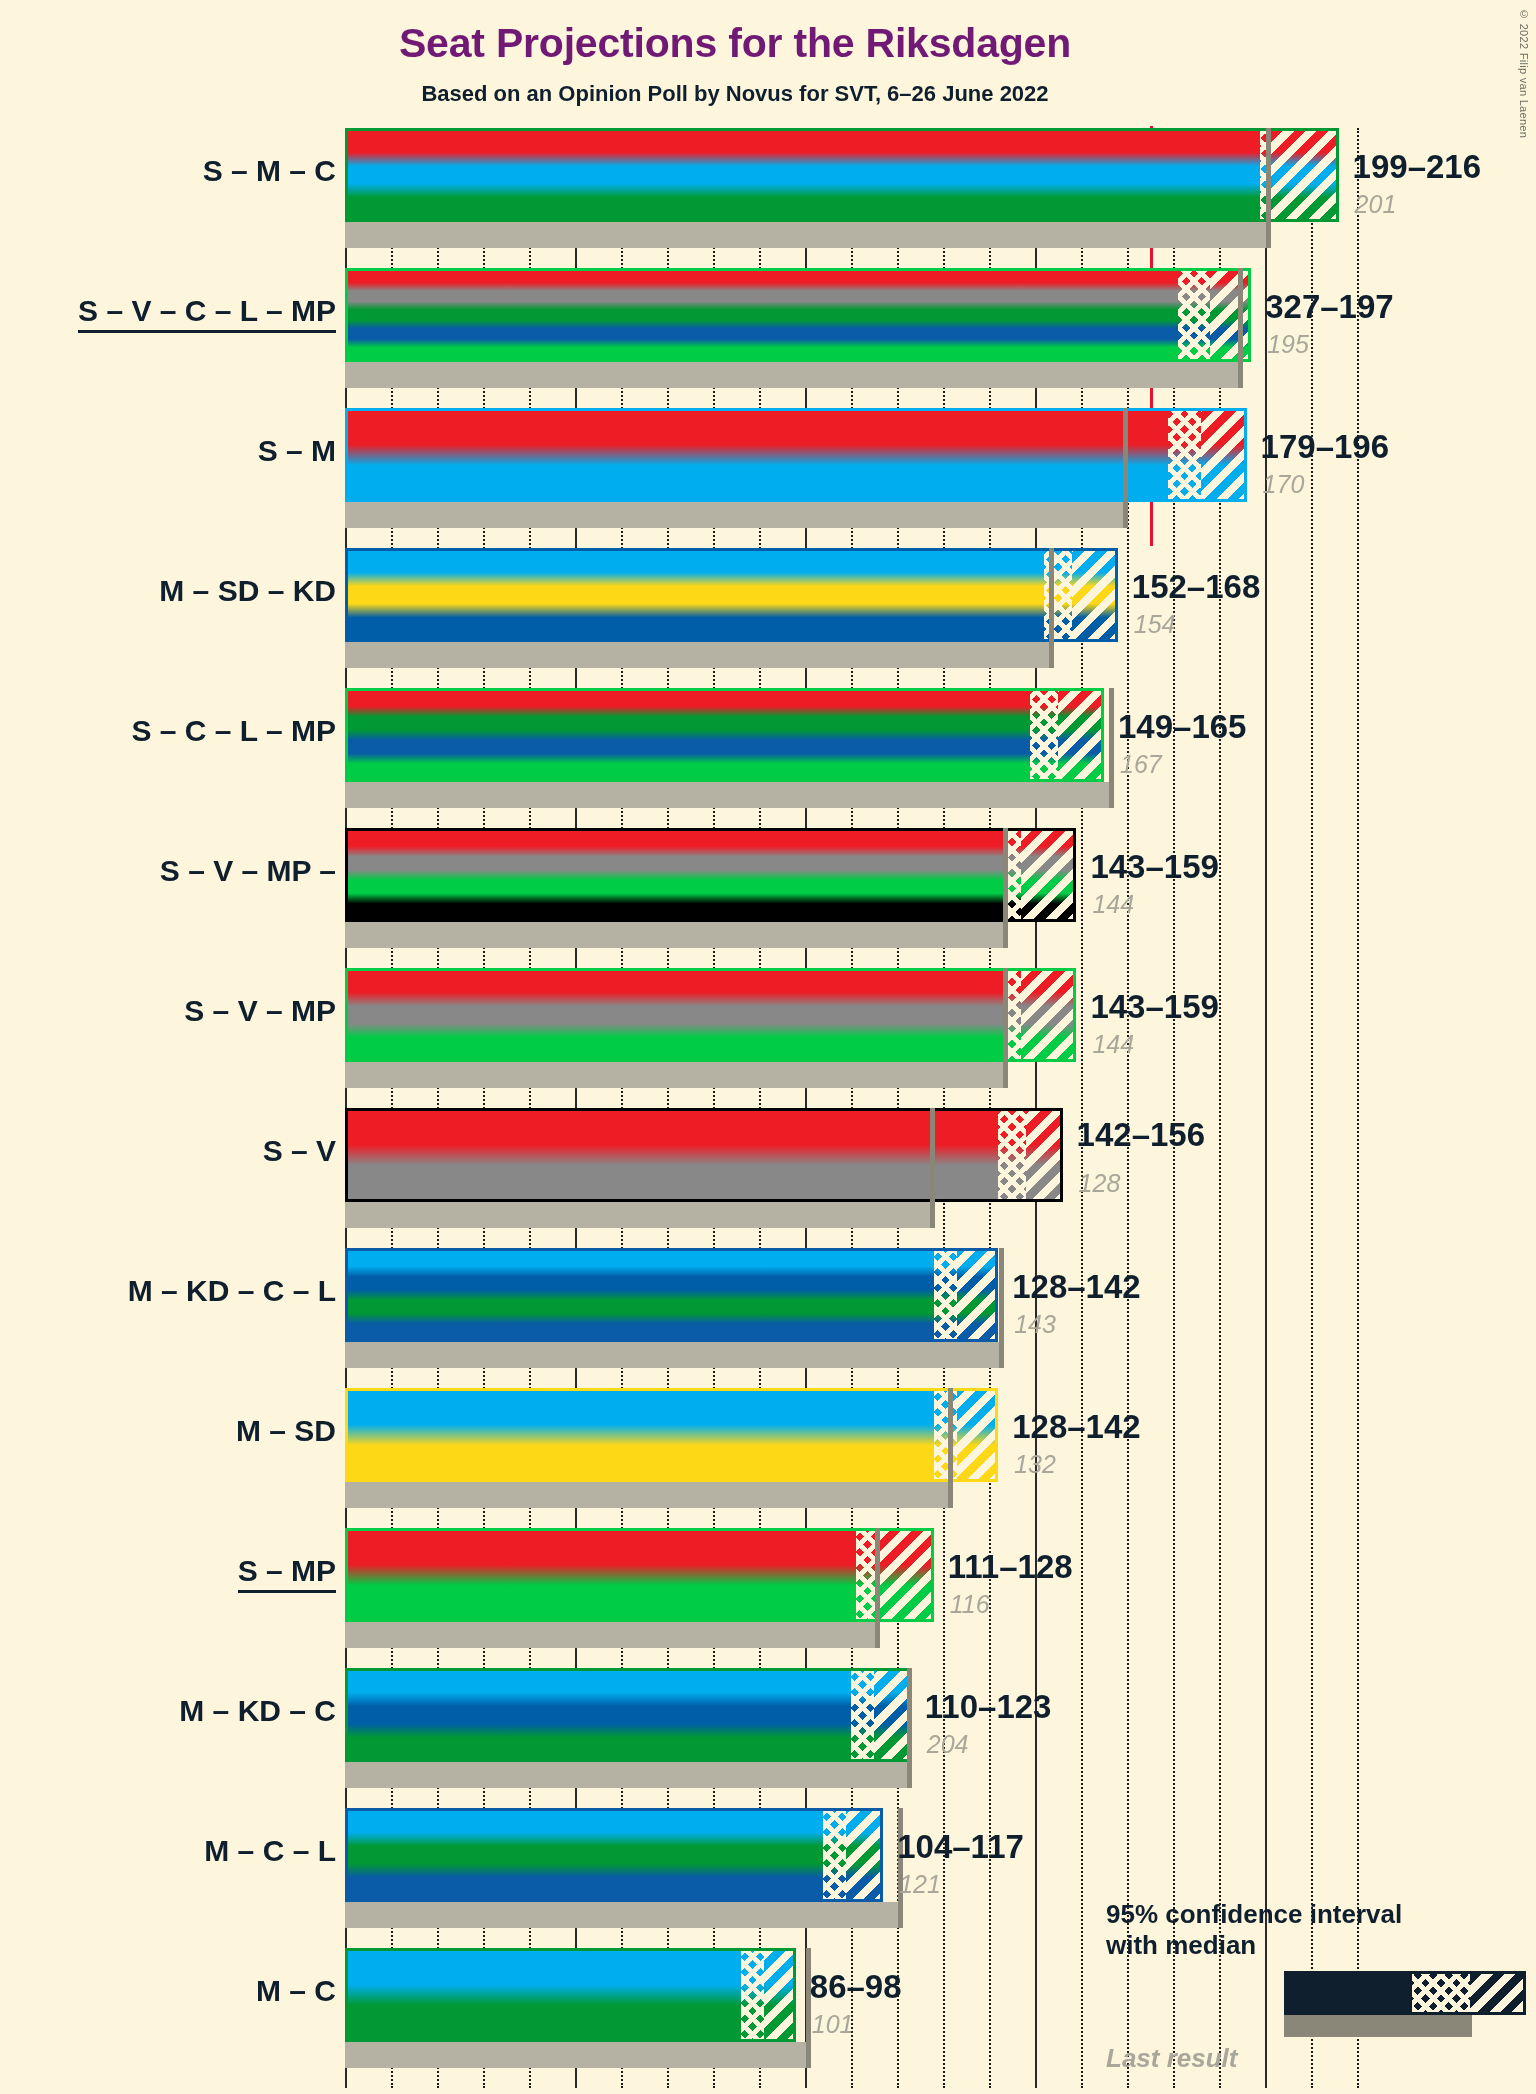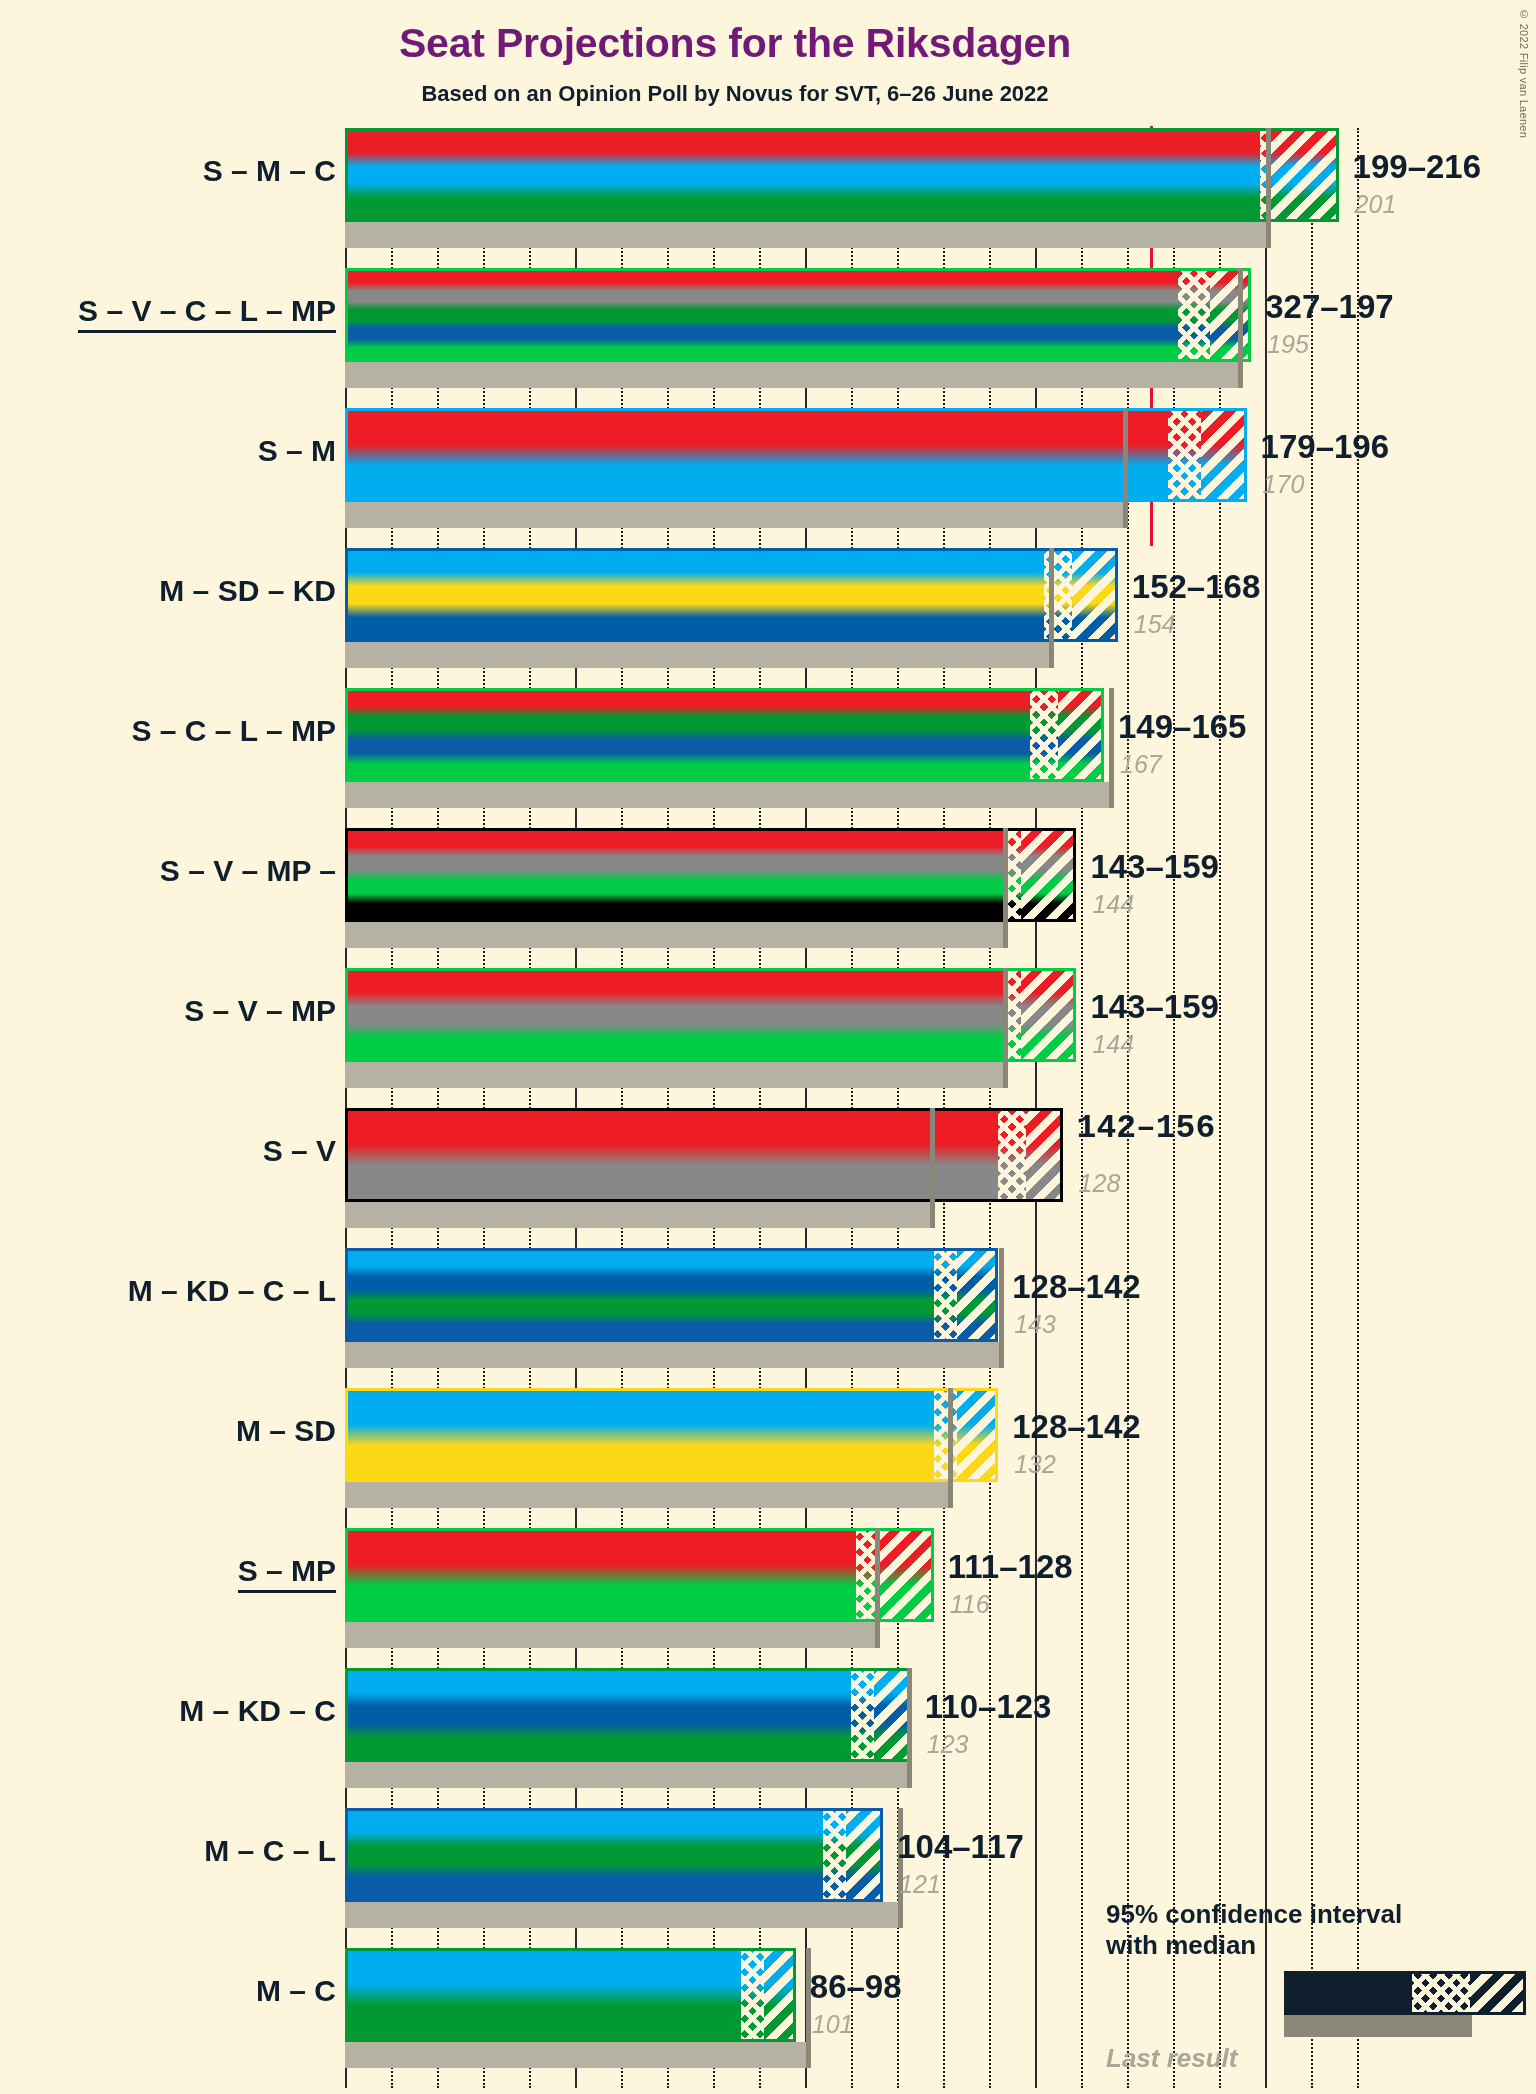--- a/index.html
+++ b/index.html
@@ -389,21 +389,21 @@
           <div class="segfill" style="background: linear-gradient(rgb(238, 28, 37) 11%, rgb(238, 28, 37) 39%, rgb(136, 136, 136) 61%, rgb(136, 136, 136) 89%); left: -653.2px;"></div>
           <div class="mask-cross"></div>
         </div>
         <div class="seg" style="left: 680.8px; width: 36.8px; height: 94px;">
           <div class="segfill" style="background: linear-gradient(rgb(238, 28, 37) 11%, rgb(238, 28, 37) 39%, rgb(136, 136, 136) 61%, rgb(136, 136, 136) 89%); left: -680.8px;"></div>
           <div class="mask-diag"></div>
         </div>
         <div class="ci-outline" style="width: 717.6px; border-color: rgb(0, 0, 0);"></div>
         <div class="last-bar" style="top: 94px; width: 588.8px; background: rgb(181, 178, 164);"></div>
         <div class="last-tick" style="left: 584.8px; top: 0px; height: 120px;"></div>
-        <div class="value-range" style="left: 731.6px; top: 2px; font-family: Liberation Mono, monospace;">142–156</div>
+        <div class="value-range" style="left: 731.6px; top: 8px;">142–156</div>
         <div class="value-median" style="left: 733.6px; top: 61px;">128</div>
       </div>
       <div class="row" style="top: 1120px;">
         <div class="row-label" style="top: 26px;"><span class="txt">M – KD – C – L</span></div>
         <div class="ci-bar" style="width: 588.8px; background: linear-gradient(rgb(0, 174, 239) 5.5%, rgb(0, 174, 239) 19.5%, rgb(0, 94, 168) 30.5%, rgb(0, 94, 168) 44.5%, rgb(0, 153, 51) 55.5%, rgb(0, 153, 51) 69.5%, rgb(10, 91, 168) 80.5%, rgb(10, 91, 168) 94.5%);"></div>
         <div class="seg" style="left: 588.8px; width: 23px; height: 94px;">
           <div class="segfill" style="background: linear-gradient(rgb(0, 174, 239) 5.5%, rgb(0, 174, 239) 19.5%, rgb(0, 94, 168) 30.5%, rgb(0, 94, 168) 44.5%, rgb(0, 153, 51) 55.5%, rgb(0, 153, 51) 69.5%, rgb(10, 91, 168) 80.5%, rgb(10, 91, 168) 94.5%); left: -588.8px;"></div>
           <div class="mask-cross"></div>
         </div>
         <div class="seg" style="left: 611.8px; width: 41.4px; height: 94px;">
@@ -458,21 +458,21 @@
           <div class="mask-cross"></div>
         </div>
         <div class="seg" style="left: 529px; width: 36.8px; height: 94px;">
           <div class="segfill" style="background: linear-gradient(rgb(0, 174, 239) 7.33%, rgb(0, 174, 239) 26%, rgb(0, 94, 168) 40.67%, rgb(0, 94, 168) 59.33%, rgb(0, 153, 51) 74%, rgb(0, 153, 51) 92.67%); left: -529px;"></div>
           <div class="mask-diag"></div>
         </div>
         <div class="ci-outline" style="width: 565.8px; border-color: rgb(0, 153, 51);"></div>
         <div class="last-bar" style="top: 94px; width: 565.8px; background: rgb(181, 178, 164);"></div>
         <div class="last-tick" style="left: 561.8px; top: 0px; height: 120px;"></div>
         <div class="value-range" style="left: 579.8px; top: 20px;">110–123</div>
-        <div class="value-median" style="left: 581.8px; top: 62px;">123</div>
+        <div class="value-median" style="left: 581.8px; top: 62px;">204</div>
       </div>
       <div class="row" style="top: 1680px;">
         <div class="row-label" style="top: 26px;"><span class="txt">M – C – L</span></div>
         <div class="ci-bar" style="width: 478.4px; background: linear-gradient(rgb(0, 174, 239) 7.33%, rgb(0, 174, 239) 26%, rgb(0, 153, 51) 40.67%, rgb(0, 153, 51) 59.33%, rgb(10, 91, 168) 74%, rgb(10, 91, 168) 92.67%);"></div>
         <div class="seg" style="left: 478.4px; width: 23px; height: 94px;">
           <div class="segfill" style="background: linear-gradient(rgb(0, 174, 239) 7.33%, rgb(0, 174, 239) 26%, rgb(0, 153, 51) 40.67%, rgb(0, 153, 51) 59.33%, rgb(10, 91, 168) 74%, rgb(10, 91, 168) 92.67%); left: -478.4px;"></div>
           <div class="mask-cross"></div>
         </div>
         <div class="seg" style="left: 501.4px; width: 36.8px; height: 94px;">
           <div class="segfill" style="background: linear-gradient(rgb(0, 174, 239) 7.33%, rgb(0, 174, 239) 26%, rgb(0, 153, 51) 40.67%, rgb(0, 153, 51) 59.33%, rgb(10, 91, 168) 74%, rgb(10, 91, 168) 92.67%); left: -501.4px;"></div>

